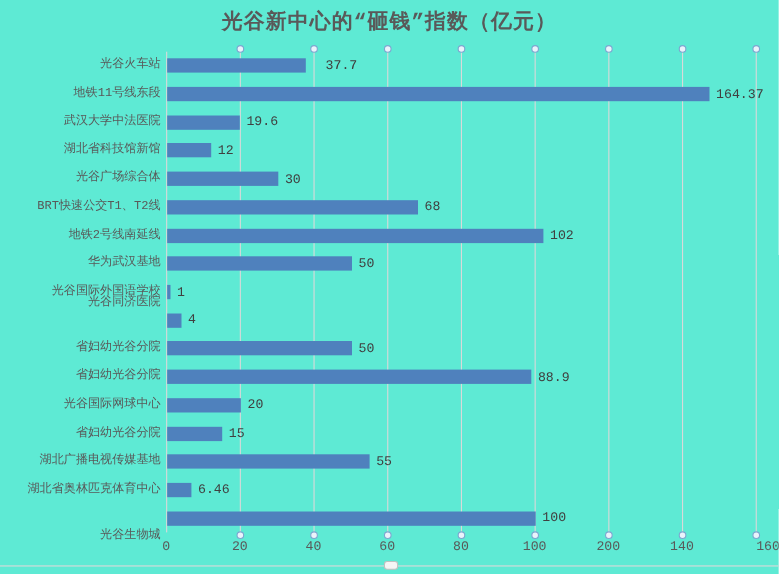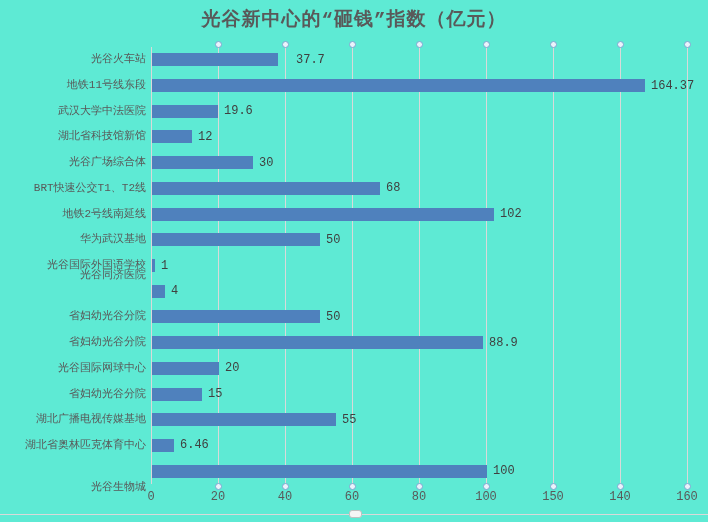--- a/index.html
+++ b/index.html
@@ -78,29 +78,29 @@
       <div class="handle-circle" style="left: 416px; top: 41px;"></div>
       <div class="handle-circle" style="left: 416px; top: 483px;"></div>
       <div class="tick-label" style="left: 397px; top: 490px;">80</div>
       <div class="gridline" style="left: 486px; top: 47px; height: 437px;"></div>
       <div class="handle-circle" style="left: 483px; top: 41px;"></div>
       <div class="handle-circle" style="left: 483px; top: 483px;"></div>
       <div class="tick-label" style="left: 464px; top: 490px;">100</div>
       <div class="gridline" style="left: 553px; top: 47px; height: 437px;"></div>
       <div class="handle-circle" style="left: 550px; top: 41px;"></div>
       <div class="handle-circle" style="left: 550px; top: 483px;"></div>
-      <div class="tick-label" style="left: 531px; top: 490px;">150</div>
+      <div class="tick-label" style="left: 531px; top: 490px;">200</div>
       <div class="gridline" style="left: 620px; top: 47px; height: 437px;"></div>
       <div class="handle-circle" style="left: 617px; top: 41px;"></div>
       <div class="handle-circle" style="left: 617px; top: 483px;"></div>
       <div class="tick-label" style="left: 598px; top: 490px;">140</div>
       <div class="gridline" style="left: 687px; top: 47px; height: 437px;"></div>
       <div class="handle-circle" style="left: 684px; top: 41px;"></div>
       <div class="handle-circle" style="left: 684px; top: 483px;"></div>
-      <div class="tick-label" style="left: 665px; top: 490px;">160</div>
+      <div class="tick-label" style="left: 665px; top: 490px; text-align: right;">160</div>
       <div class="cat-label" style="width: 146px; top: 52px;">光谷火车站</div>
       <div class="bar" style="left: 152px; top: 53px; width: 126px;"></div>
       <div class="val-label" style="left: 296px; top: 53px;">37.7</div>
       <div class="cat-label" style="width: 146px; top: 78px;">地铁11号线东段</div>
       <div class="bar" style="left: 152px; top: 79px; width: 493px;"></div>
       <div class="val-label" style="left: 651px; top: 79px;">164.37</div>
       <div class="cat-label" style="width: 146px; top: 104px;">武汉大学中法医院</div>
       <div class="bar" style="left: 152px; top: 105px; width: 66px;"></div>
       <div class="val-label" style="left: 224px; top: 104px;">19.6</div>
       <div class="cat-label" style="width: 146px; top: 129px;">湖北省科技馆新馆</div>

